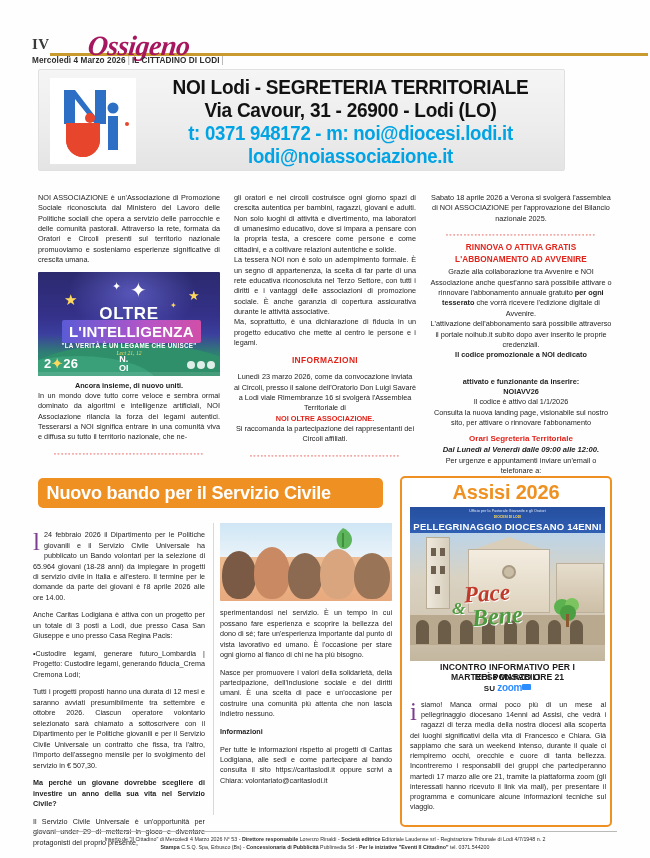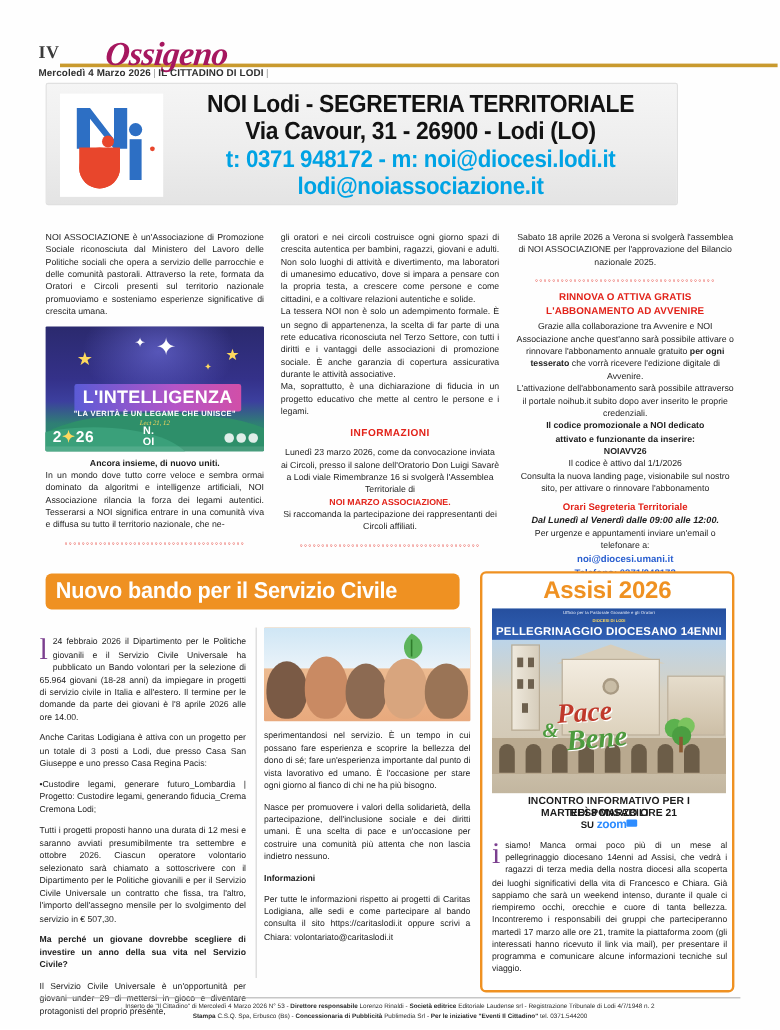--- a/index.html
+++ b/index.html
@@ -464,20 +464,21 @@
 
       <div class="poster-oltre">
         <div class="po-glow"></div>
         <span class="star s1">★</span>
         <span class="star s2">✦</span>
         <span class="star s3">✦</span>
         <span class="star s4">★</span>
         <span class="star s5">✦</span>
         <div class="po-hill"></div>
         <div class="po-hill2"></div>
+        <div class="po-t1">OLTRE</div>
         <div class="po-t2">L'INTELLIGENZA</div>
         <div class="po-t3">"LA VERITÀ È UN LEGAME CHE UNISCE"</div>
         <div class="po-t4">Lect 21, 12</div>
         <div class="po-year">2<span class="sp">✦</span>26</div>
         <div class="po-mark">N.<br>OI</div>
         <div class="po-social">
           <i></i>
           <i></i>
           <i></i>
         </div>
@@ -488,34 +489,34 @@
       <p>In un mondo dove tutto corre veloce e sembra ormai dominato da algoritmi e intelligenze artificiali, NOI Associazione rilancia la forza dei legami autentici. Tesserarsi a NOI significa entrare in una comunità viva e diffusa su tutto il territorio nazionale, che ne-</p>
       <div class="dotline">◦◦◦◦◦◦◦◦◦◦◦◦◦◦◦◦◦◦◦◦◦◦◦◦◦◦◦◦◦◦◦◦◦◦◦◦◦◦◦◦◦◦</div>
     </div>
 
     <div class="col c2">
       <p>gli oratori e nei circoli costruisce ogni giorno spazi di crescita autentica per bambini, ragazzi, giovani e adulti. Non solo luoghi di attività e divertimento, ma laboratori di umanesimo educativo, dove si impara a pensare con la propria testa, a crescere come persone e come cittadini, e a coltivare relazioni autentiche e solide.</p>
       <p>La tessera NOI non è solo un adempimento formale. È un segno di appartenenza, la scelta di far parte di una rete educativa riconosciuta nel Terzo Settore, con tutti i diritti e i vantaggi delle associazioni di promozione sociale. È anche garanzia di copertura assicurativa durante le attività associative.</p>
       <p>Ma, soprattutto, è una dichiarazione di fiducia in un progetto educativo che mette al centro le persone e i legami.</p>
       <div class="info-head">INFORMAZIONI</div>
       <p class="centered">Lunedì 23 marzo 2026, come da convocazione inviata ai Circoli, presso il salone dell'Oratorio Don Luigi Savarè a Lodi viale Rimembranze 16 si svolgerà l'Assemblea Territoriale di</p>
-      <p class="centered red-b">NOI MARZO ASSOCIAZIONE.</p>
+      <p class="centered red-b">NOI OLTRE ASSOCIAZIONE.</p>
       <p class="centered">Si raccomanda la partecipazione dei rappresentanti dei Circoli affiliati.</p>
       <div class="dotline">◦◦◦◦◦◦◦◦◦◦◦◦◦◦◦◦◦◦◦◦◦◦◦◦◦◦◦◦◦◦◦◦◦◦◦◦◦◦◦◦◦◦</div>
     </div>
 
     <div class="col c3">
       <p class="centered">Sabato 18 aprile 2026 a Verona si svolgerà l'assemblea di NOI ASSOCIAZIONE per l'approvazione del Bilancio nazionale 2025.</p>
       <div class="dotline">◦◦◦◦◦◦◦◦◦◦◦◦◦◦◦◦◦◦◦◦◦◦◦◦◦◦◦◦◦◦◦◦◦◦◦◦◦◦◦◦◦◦</div>
       <p class="centered red-b" style="font-size:8.2px;letter-spacing:0.1px;">RINNOVA O ATTIVA GRATIS</p>
       <p class="centered red-b" style="font-size:8.2px;letter-spacing:0.1px;margin-bottom:2px;">L'ABBONAMENTO AD AVVENIRE</p>
       <p class="centered"><span>Grazie alla collaborazione tra Avvenire e NOI Associazione anche quest'anno sarà possibile attivare o rinnovare l'abbonamento annuale gratuito </span><b>per ogni tesserato</b><span> che vorrà ricevere l'edizione digitale di Avvenire.</span></p>
       <p class="centered">L'attivazione dell'abbonamento sarà possibile attraverso il portale noihub.it subito dopo aver inserito le proprie credenziali.</p>
       <p class="centered" style="font-weight:bold;">Il codice promozionale a NOI dedicato</p>
-      <p class="centered" style="font-weight:bold;">attivato e funzionante da inserire:</p>
+      <p class="centered" style="font-weight:bold;margin-top:16px;">attivato e funzionante da inserire:</p>
       <p class="centered" style="font-weight:bold;">NOIAVV26</p>
       <p class="centered">Il codice è attivo dal 1/1/2026</p>
       <p class="centered">Consulta la nuova landing page, visionabile sul nostro sito, per attivare o rinnovare l'abbonamento</p>
       <p class="centered red-b" style="margin-top:5px;font-size:8px;">Orari Segreteria Territoriale</p>
       <p class="centered" style="font-weight:bold;font-style:italic;font-size:7.6px;">Dal Lunedì al Venerdì dalle 09:00 alle 12:00.</p>
       <p class="centered">Per urgenze e appuntamenti inviare un'email o telefonare a:</p>
       <p class="centered blue-b" style="font-size:8px;">noi@diocesi.umani.it</p>
       <p class="centered blue-b" style="font-size:8px;">Telefono: 0371/948172</p>
     </div>
   </div>

